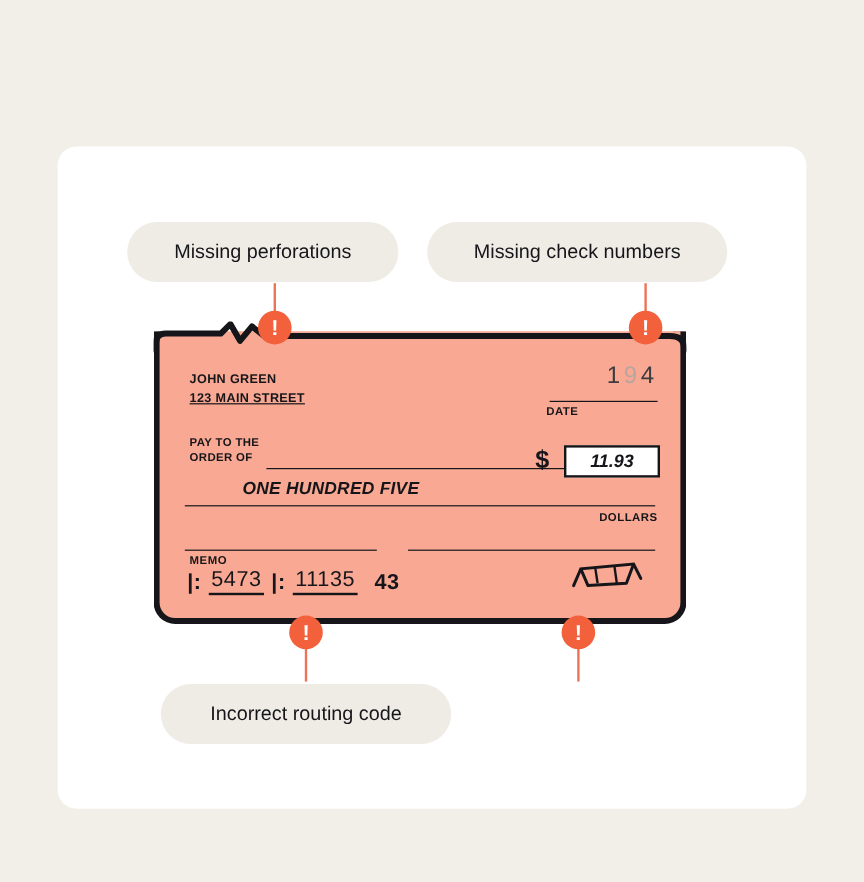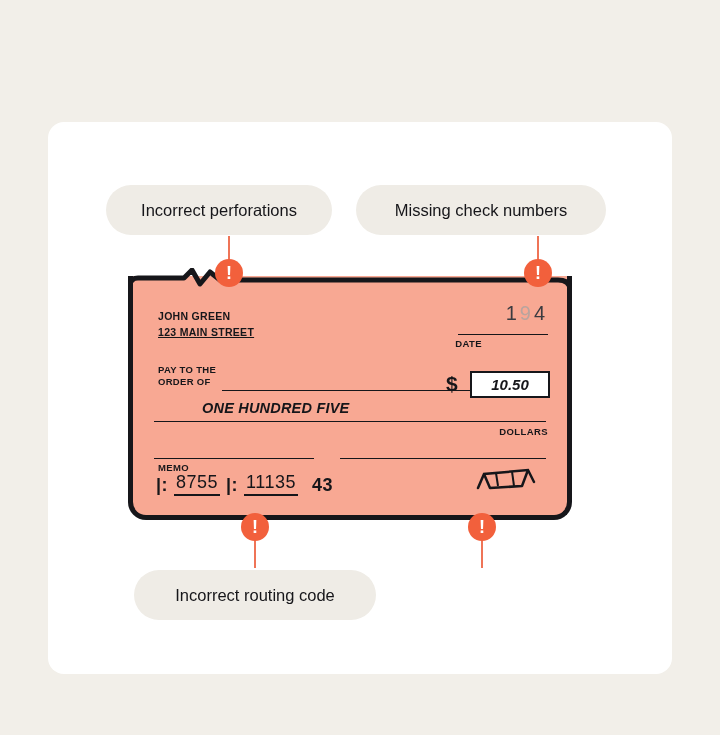--- a/index.html
+++ b/index.html
@@ -277,21 +277,21 @@
 </style>
 </head>
 <body>
 
 <div class="page">
 
 
   <div class="card"></div>
 
   <div class="pill" id="pill-perforations">
-    <span>Incorrect perforations</span>
+    <span>Missing perforations</span>
   </div>
   <div class="pill" id="pill-checknumbers">
     <span>Missing check numbers</span>
   </div>
   <div class="pill" id="pill-routing">
     <span>Incorrect routing code</span>
   </div>
 
   <div class="connector" id="line-perforations"></div>
   <div class="connector" id="line-checknumbers"></div>
@@ -322,34 +322,34 @@
       <div class="date-label">DATE</div>
 
       <div class="pay-to">
         <div>PAY TO THE</div>
         <div>ORDER OF</div>
       </div>
       <div class="pay-line"></div>
 
       <div class="dollar-sign">$</div>
       <div class="amount-box">
-        <span>10.50</span>
+        <span>11.93</span>
       </div>
 
       <div class="words-line"></div>
       <div class="amount-words">ONE HUNDRED FIVE</div>
       <div class="dollars-label">DOLLARS</div>
 
       <div class="memo-line"></div>
       <div class="memo-label">MEMO</div>
       <div class="sign-line"></div>
 
       <div class="micr">
         <span class="sym">|:</span>
-        <span class="grp">8755</span>
+        <span class="grp">5473</span>
         <span class="sym">|:</span>
         <span class="grp">11135</span>
         <span class="plain">43</span>
       </div>
 
       <svg class="logo-mark" viewBox="0 0 64 36">
         <path d="M4,30 L10,16 L54,12 L60,24" fill="none" stroke="#16161a" stroke-width="2.5" stroke-linecap="round"></path>
         <path d="M10,16 L16,30 L48,28 L54,12" fill="none" stroke="#16161a" stroke-width="2.5" stroke-linejoin="round"></path>
         <path d="M22,15 L24,28" fill="none" stroke="#16161a" stroke-width="2"></path>
         <path d="M38,13.5 L40,28" fill="none" stroke="#16161a" stroke-width="2"></path>

